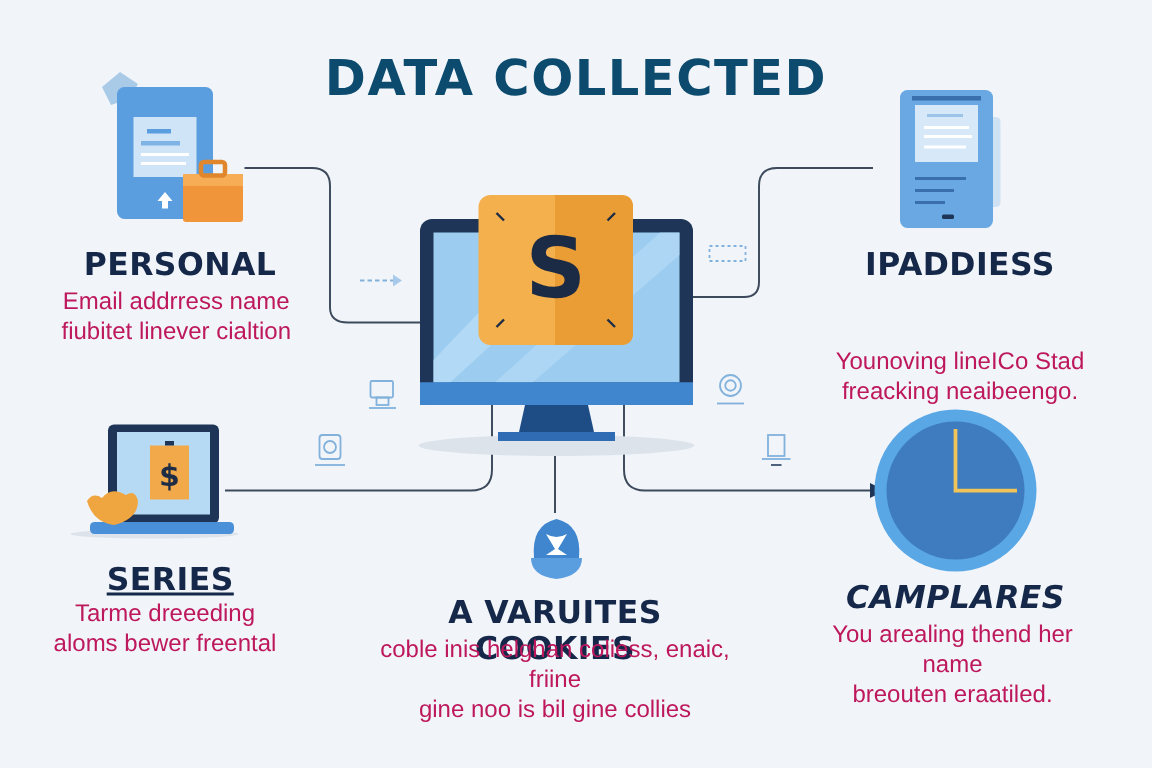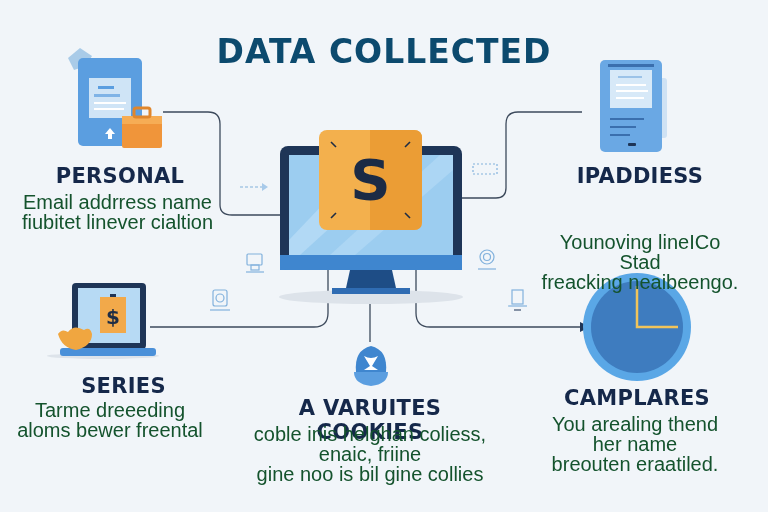--- a/index.html
+++ b/index.html
@@ -15,21 +15,21 @@
       position: absolute; left: 0; top: 32px; width: 768px; text-align: center;
       font-size: 33px; font-weight: 700; letter-spacing: 1px; color: #0c4a6e;
       font-family: "DejaVu Sans", sans-serif;
     }
     .node-label {
       position: absolute; font-weight: 700; font-size: 21px; color: #15284a;
       text-align: center; letter-spacing: 0.3px;
       font-family: "DejaVu Sans", sans-serif;
     }
     .node-desc {
-      position: absolute; font-size: 20px; color: #14532d; text-align: center;
+      position: absolute; font-size: 16px; color: #be185d; text-align: center;
       line-height: 20px;
     }
     svg.layer { position: absolute; left: 0; top: 0; }
   </style>
 </head>
 <body>
 
 <div class="canvas">
 
   <svg class="layer" width="768" height="512">
@@ -155,36 +155,36 @@
 
   <div>
     <div class="node-label" style="left:550px;top:164px;width:180px;">IPADDIESS</div>
     <div class="node-desc" style="left:540px;top:192px;width:200px;margin-top:40px;">
       <div>Younoving lineICo Stad</div>
       <div>freacking neaibeengo.</div>
     </div>
   </div>
 
   <div>
-    <div class="node-label" style="left:36px;top:374px;width:175px;">SERIES</div>
+    <div class="node-label" style="left:26px;top:374px;width:175px;text-decoration:underline;">SERIES</div>
     <div class="node-desc" style="left:15px;top:400px;width:190px;">
       <div>Tarme dreeeding</div>
       <div>aloms bewer freental</div>
     </div>
   </div>
 
   <div>
     <div class="node-label" style="left:250px;top:396px;width:240px;">A VARUITES COOKIES</div>
     <div class="node-desc" style="left:240px;top:424px;width:260px;">
       <div>coble inis helghan coliess, enaic, friine</div>
       <div>gine noo is bil gine collies</div>
     </div>
   </div>
 
   <div>
-    <div class="node-label" style="left:547px;top:386px;width:180px;">CAMPLARES</div>
+    <div class="node-label" style="left:547px;top:386px;width:180px;font-style:italic;">CAMPLARES</div>
     <div class="node-desc" style="left:535px;top:414px;width:200px;">
       <div>You arealing thend her name</div>
       <div>breouten eraatiled.</div>
     </div>
   </div>
 
 </div>
 
 </body></html>

